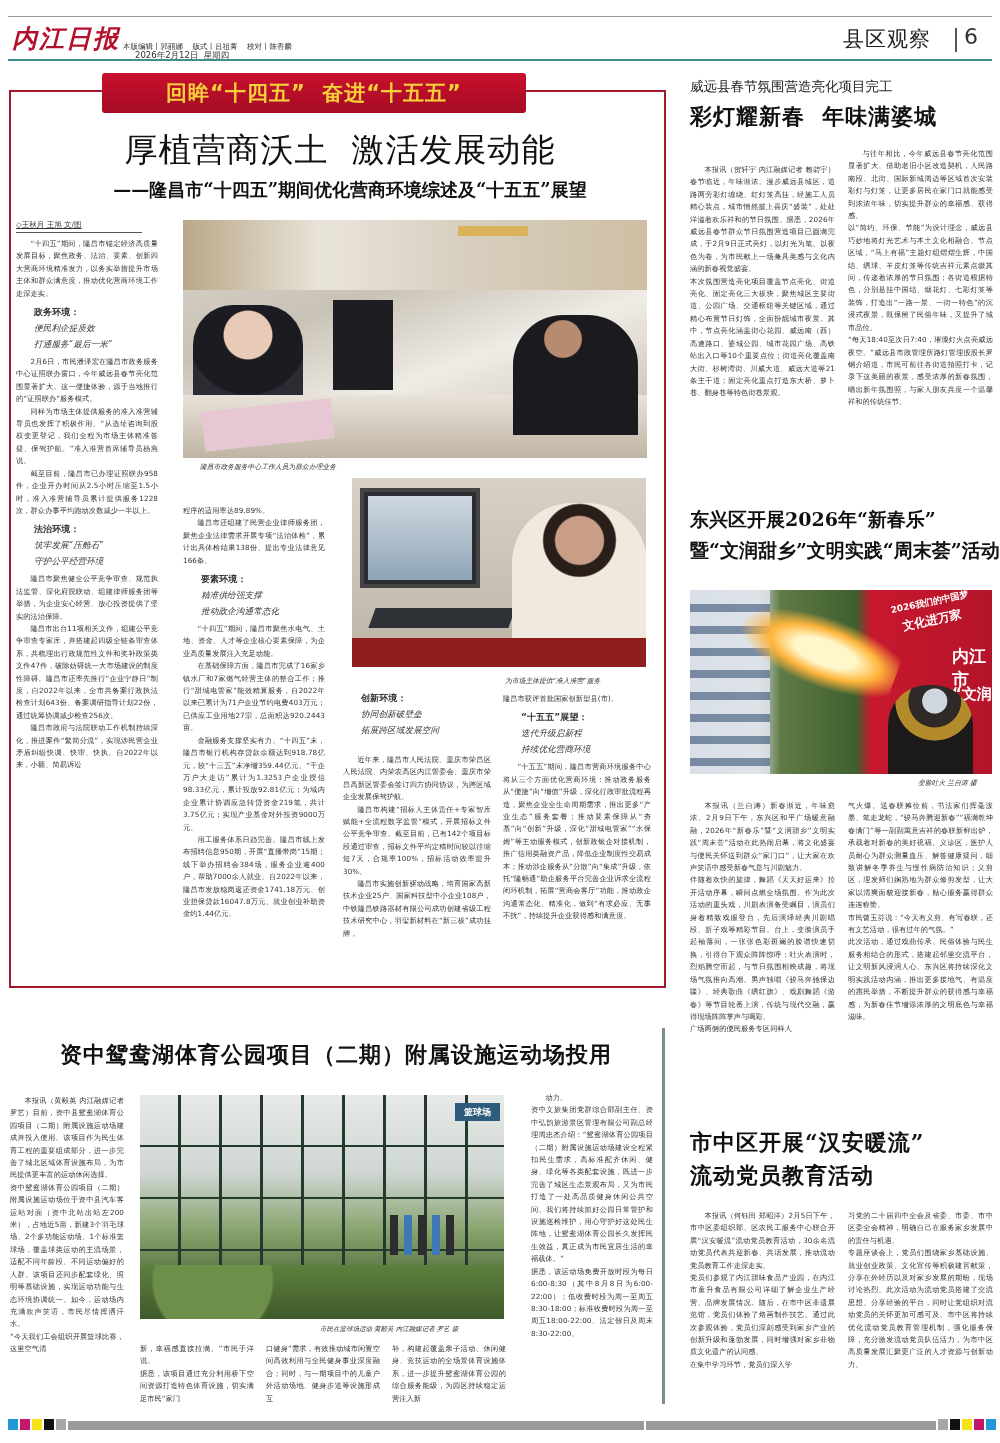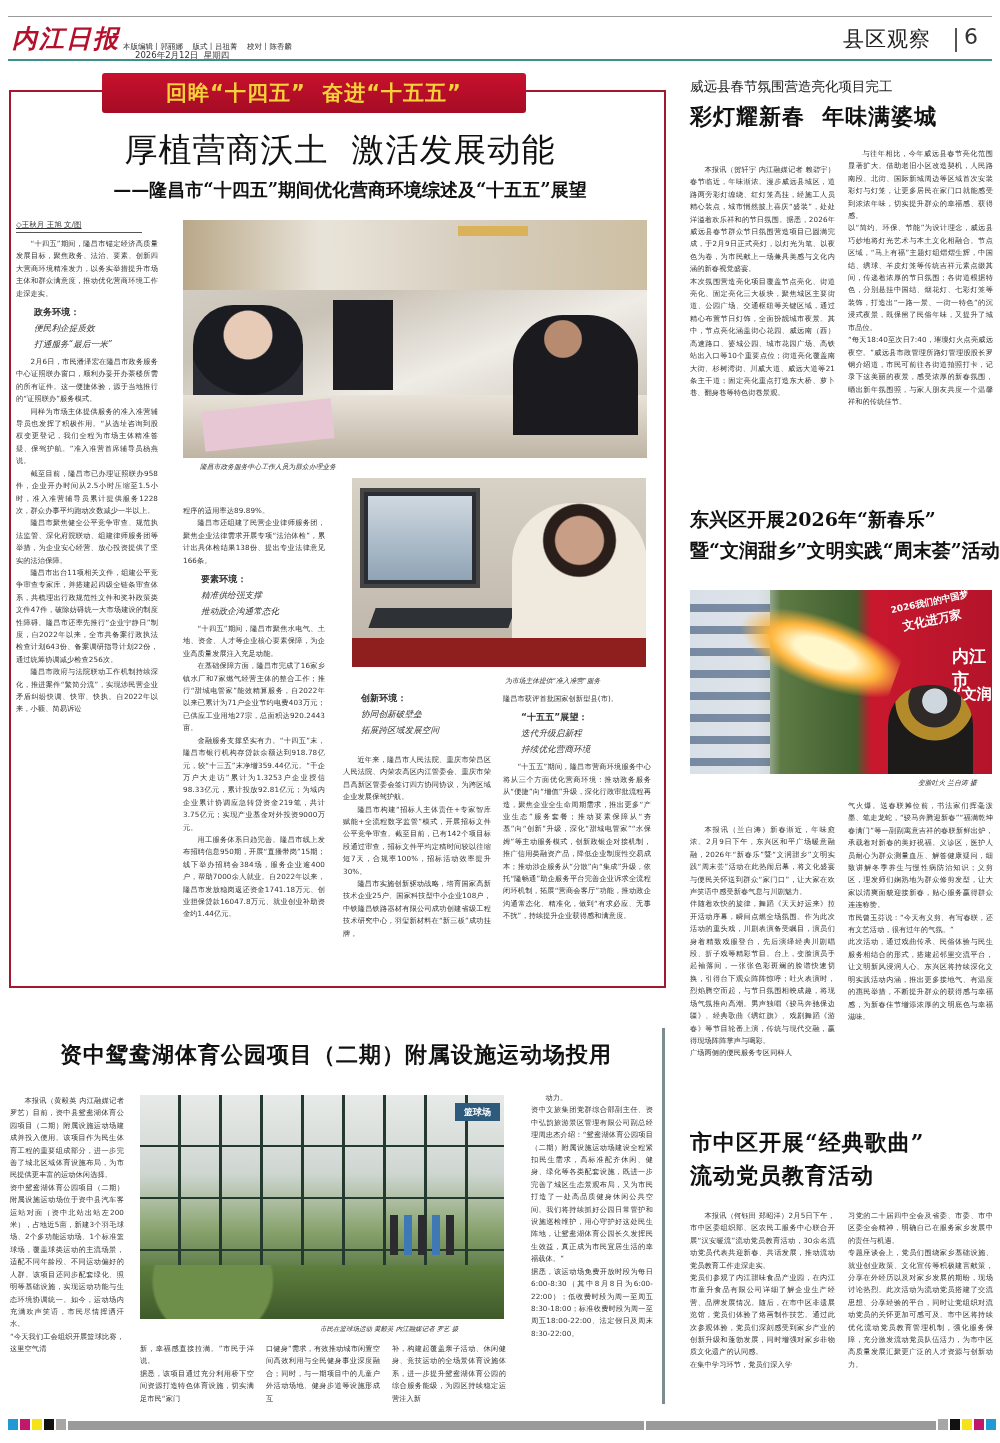--- a/index.html
+++ b/index.html
@@ -36,23 +36,28 @@
 <div class="abs serif" style="left:16px;top:220px;font-size:7.5px;color:#333;text-decoration:underline;">◇王秋月 王旭 文/图</div>
 <div class="abs" style="left:16px;top:232px;width:126px;height:1px;background:#555;"></div>
 
 <div class="abs txt" style="left:16px;top:238px;width:142px;">
   <p>“十四五”期间，隆昌市锚定经济高质量发展目标，聚焦政务、法治、要素、创新四大营商环境精准发力，以务实举措提升市场主体和群众满意度，推动优化营商环境工作走深走实。</p>
   <div class="sub" style="margin:4px 0;">
     <div class="h">政务环境：</div>
     <div>便民利企提质效</div>
     <div>打通服务“最后一米”</div>
   </div>
-  <p>2月6日，市民潘泽宏在隆昌市政务服务中心证照联办窗口，顺利办妥开办茶楼所需的所有证件。这一便捷体验，源于当地推行的“证照联办”服务模式。</p>
+  <p>2月6日，市民潘泽宏在隆昌市政务服务中心证照联办窗口，今年威远县春节亮化范围显著扩大。这一便捷体验，源于当地推行的“证照联办”服务模式。</p>
   <p>同样为市场主体提供服务的准入准营辅导员也发挥了积极作用。“从选址咨询到股权变更登记，我们全程为市场主体精准答疑、保驾护航。”准入准营首席辅导员杨燕说。</p>
   <p>截至目前，隆昌市已办理证照联办958件，企业开办时间从2.5小时压缩至1.5小时，准入准营辅导员累计提供服务1228次，群众办事平均跑动次数减少一半以上。</p>
+  <div class="sub" style="margin:4px 0;">
+    <div class="h">法治环境：</div>
+    <div>筑牢发展“压舱石”</div>
+    <div>守护公平经营环境</div>
+  </div>
   <p>隆昌市聚焦健全公平竞争审查、规范执法监管、深化府院联动、组建律师服务团等举措，为企业安心经营、放心投资提供了坚实的法治保障。</p>
   <p>隆昌市出台11项相关文件，组建公平竞争审查专家库，并搭建起四级全链条审查体系，共梳理出行政规范性文件和奖补政策类文件47件，破除妨碍统一大市场建设的制度性障碍。隆昌市还率先推行“企业宁静日”制度，自2022年以来，全市共备案行政执法检查计划643份、备案调研指导计划22份，通过统筹协调减少检查256次。</p>
   <p>隆昌市政府与法院联动工作机制持续深化，推进案件“繁简分流”，实现涉民营企业矛盾纠纷快调、快审、快执。自2022年以来，小额、简易诉讼</p>
 </div>
 
 <div class="photo" style="left:183px;top:220px;width:464px;height:238px;background:linear-gradient(160deg,#d9d4cc 0%,#c9c2b6 35%,#efece6 60%,#bdb3a6 100%);">
   <div class="abs" style="left:0;top:0;width:464px;height:70px;background:linear-gradient(90deg,#b9a888,#e9e4da 30%,#d8cfc0 60%,#cdbfa3);"></div>
   <div class="abs" style="left:275px;top:6px;width:70px;height:10px;background:#d9b25a;"></div>
   <div class="abs" style="left:10px;top:85px;width:110px;height:150px;background:radial-gradient(circle at 50% 20%,#e8cbb6 0 18%,#1b1b22 19% 45%,#2b2b33 46%);border-radius:40px 40px 0 0;"></div>
   <div class="abs" style="left:150px;top:80px;width:60px;height:90px;background:#1d1d22;"></div>
@@ -119,21 +124,21 @@
 <div class="photo" style="left:690px;top:590px;width:302px;height:184px;background:linear-gradient(90deg,#b9c6d4 0%,#d6dde4 22%,#5f7a45 30%,#3f5f2e 55%,#c8182e 60%,#b4142a 100%);">
   <div class="abs" style="left:0;top:0;width:80px;height:184px;background:repeating-linear-gradient(180deg,#dfe4ea 0 14px,#6b7f99 14px 22px);opacity:.85;"></div>
   <div class="abs" style="left:45px;top:25px;width:165px;height:70px;background:radial-gradient(ellipse at 55% 50%,#fff6c9 0 25%,#ffb53c 45%,rgba(230,90,20,.0) 70%);transform:rotate(20deg);"></div>
   <div class="abs" style="left:200px;top:6px;font-size:9px;color:#fff;font-weight:bold;transform:rotate(-12deg);">2026我们的中国梦</div>
   <div class="abs" style="left:212px;top:22px;font-size:12px;color:#fff;font-weight:bold;transform:rotate(-12deg);">文化进万家</div>
   <div class="abs" style="left:262px;top:55px;font-size:17px;color:#fff;font-weight:bold;">内江市</div>
   <div class="abs" style="left:262px;top:95px;font-size:15px;color:#fff;font-weight:bold;">“文润</div>
   <div class="abs" style="left:198px;top:95px;width:85px;height:89px;background:radial-gradient(circle at 55% 18%,#cfd7de 0 14%,#2f2a28 15% 30%,#b38b2a 31% 45%,#1d1b1a 46%);border-radius:40px 40px 0 0;"></div>
 </div>
 <div class="abs cap" style="left:918px;top:778px;">变脸吐火 兰自涛 摄</div>
-<div class="abs txt" style="left:690px;top:824px;width:145px;white-space:pre-line;text-indent:2em;">本报讯（兰自涛）新春渐近，年味愈浓。2月9日下午，东兴区和平广场暖意融融，2026年“新春乐”暨“文润甜乡”文明实践“周末荟”活动在此热闹启幕，将文化盛宴与便民关怀送到群众“家门口”，让大家在欢声笑语中感受新春气息与川剧魅力。
+<div class="abs txt" style="left:690px;top:800px;width:145px;white-space:pre-line;text-indent:2em;">本报讯（兰自涛）新春渐近，年味愈浓。2月9日下午，东兴区和平广场暖意融融，2026年“新春乐”暨“文润甜乡”文明实践“周末荟”活动在此热闹启幕，将文化盛宴与便民关怀送到群众“家门口”，让大家在欢声笑语中感受新春气息与川剧魅力。
 伴随着欢快的旋律，舞蹈《天天好运来》拉开活动序幕，瞬间点燃全场氛围。作为此次活动的重头戏，川剧表演备受瞩目，演员们身着精致戏服登台，先后演绎经典川剧唱段、折子戏等精彩节目。台上，变脸演员手起袖落间，一张张色彩斑斓的脸谱快速切换，引得台下观众阵阵惊呼；吐火表演时，烈焰腾空而起，与节日氛围相映成趣，将现场气氛推向高潮。男声独唱《骏马奔驰保边疆》、经典歌曲《绣红旗》、戏剧舞蹈《游春》等节目轮番上演，传统与现代交融，赢得现场阵阵掌声与喝彩。
 广场两侧的便民服务专区同样人</div>
 <div class="abs txt" style="left:848px;top:800px;width:145px;white-space:pre-line;">气火爆。送春联摊位前，书法家们挥毫泼墨、笔走龙蛇，“骏马奔腾迎新春”“福满乾坤春满门”等一副副寓意吉祥的春联新鲜出炉，承载着对新春的美好祝福。义诊区，医护人员耐心为群众测量血压、解答健康疑问，细致讲解冬季养生与慢性病防治知识；义剪区，理发师们娴熟地为群众修剪发型，让大家以清爽面貌迎接新春，贴心服务赢得群众连连称赞。
 市民曾玉芬说：“今天有义剪、有写春联，还有文艺活动，很有过年的气氛。”
 此次活动，通过戏曲传承、民俗体验与民生服务相结合的形式，搭建起邻里交流平台，让文明新风浸润人心。东兴区将持续深化文明实践活动内涵，推出更多接地气、有温度的惠民举措，不断提升群众的获得感与幸福感，为新春佳节增添浓厚的文明底色与幸福滋味。</div>
 
 <div class="abs headline" style="left:12px;top:1040px;width:648px;text-align:center;font-size:22px;letter-spacing:1px;">资中鸳鸯湖体育公园项目（二期）附属设施运动场投用</div>
 <div class="abs txt" style="left:10px;top:1095px;width:114px;white-space:pre-line;text-indent:2em;">本报讯（黄毅英 内江融媒记者 罗艺）目前，资中县鸳鸯湖体育公园项目（二期）附属设施运动场建成并投入使用。该项目作为民生体育工程的重要组成部分，进一步完善了城北区域体育设施布局，为市民提供更丰富的运动休闲选择。
 资中鸳鸯湖体育公园项目（二期）附属设施运动场位于资中县汽车客运站对面（资中北站出站左200米），占地近5亩，新建3个羽毛球场、2个多功能运动场、1个标准篮球场，覆盖球类运动的主流场景，适配不同年龄段、不同运动偏好的人群。该项目还同步配套绿化、照明等基础设施，实现运动功能与生态环境协调统一。如今，运动场内充满欢声笑语，市民尽情挥洒汗水。
 “今天我们工会组织开展篮球比赛，这里空气清</div>
@@ -149,21 +154,21 @@
 <div class="abs txt" style="left:140px;top:1343px;width:114px;white-space:pre-line;">新，幸福感直接拉满。”市民于洋说。
 据悉，该项目通过充分利用桥下空间资源打造特色体育设施，切实满足市民“家门</div>
 <div class="abs txt" style="left:266px;top:1343px;width:114px;white-space:pre-line;">口健身”需求，有效推动城市闲置空间高效利用与全民健身事业深度融合；同时，与一期项目中的儿童户外活动场地、健身步道等设施形成互</div>
 <div class="abs txt" style="left:392px;top:1343px;width:114px;white-space:pre-line;">补，构建起覆盖亲子活动、休闲健身、竞技运动的全场景体育设施体系，进一步提升鸳鸯湖体育公园的综合服务能级，为园区持续稳定运营注入新</div>
 <div class="abs txt" style="left:531px;top:1092px;width:122px;white-space:pre-line;text-indent:2em;">动力。
 资中文旅集团党群综合部副主任、资中弘韵旅游景区管理有限公司副总经理周忠杰介绍：“鸳鸯湖体育公园项目（二期）附属设施运动场建设全程紧扣民生需求，高标准配齐休闲、健身、绿化等各类配套设施，既进一步完善了城区生态景观布局，又为市民打造了一处高品质健身休闲公共空间。我们将持续抓好公园日常管护和设施巡检维护，用心守护好这处民生阵地，让鸳鸯湖体育公园长久发挥民生效益，真正成为市民宜居生活的幸福载体。”
 据悉，该运动场免费开放时段为每日6:00-8:30（其中8月8日为6:00-22:00）；低收费时段为周一至周五8:30-18:00；标准收费时段为周一至周五18:00-22:00、法定假日及周末8:30-22:00。</div>
 
 <div class="abs" style="left:662px;top:1028px;width:3px;height:376px;background:#7d8c8c;"></div>
 
-<div class="abs headline" style="left:690px;top:1128px;font-size:22px;letter-spacing:1px;">市中区开展“经典歌曲”</div>
+<div class="abs headline" style="left:690px;top:1128px;font-size:22px;letter-spacing:1px;">市中区开展“汉安暖流”</div>
 <div class="abs headline" style="left:690px;top:1161px;font-size:22px;letter-spacing:1px;">流动党员教育活动</div>
 <div class="abs txt" style="left:690px;top:1210px;width:145px;white-space:pre-line;text-indent:2em;">本报讯（何钰田 郑昭洋）2月5日下午，市中区委组织部、区农民工服务中心联合开展“汉安暖流”流动党员教育活动，30余名流动党员代表共迎新春、共话发展，推动流动党员教育工作走深走实。
 党员们参观了内江甜味食品产业园，在内江市童升食品有限公司详细了解企业生产经营、品牌发展情况。随后，在市中区非遗展览馆，党员们体验了烙画制作技艺。通过此次参观体验，党员们深刻感受到家乡产业的创新升级和蓬勃发展，同时增强对家乡非物质文化遗产的认同感。
 在集中学习环节，党员们深入学</div>
 <div class="abs txt" style="left:848px;top:1210px;width:145px;white-space:pre-line;">习党的二十届四中全会及省委、市委、市中区委全会精神，明确自己在服务家乡发展中的责任与机遇。
 专题座谈会上，党员们围绕家乡基础设施、就业创业政策、文化宣传等积极建言献策，分享在外经历以及对家乡发展的期盼，现场讨论热烈。此次活动为流动党员搭建了交流思想、分享经验的平台，同时让党组织对流动党员的关怀更加可感可及。市中区将持续优化流动党员教育管理机制，强化服务保障，充分激发流动党员队伍活力，为市中区高质量发展汇聚更广泛的人才资源与创新动力。</div>
 
 <div class="abs" style="left:68px;top:1421px;width:576px;height:9px;background:#9a9a9a;"></div>
 <div class="abs" style="left:646px;top:1421px;width:290px;height:9px;background:#9a9a9a;"></div>
 <div class="abs" style="left:8px;top:1419px;width:10px;height:11px;background:#1f9ad6;"></div>

